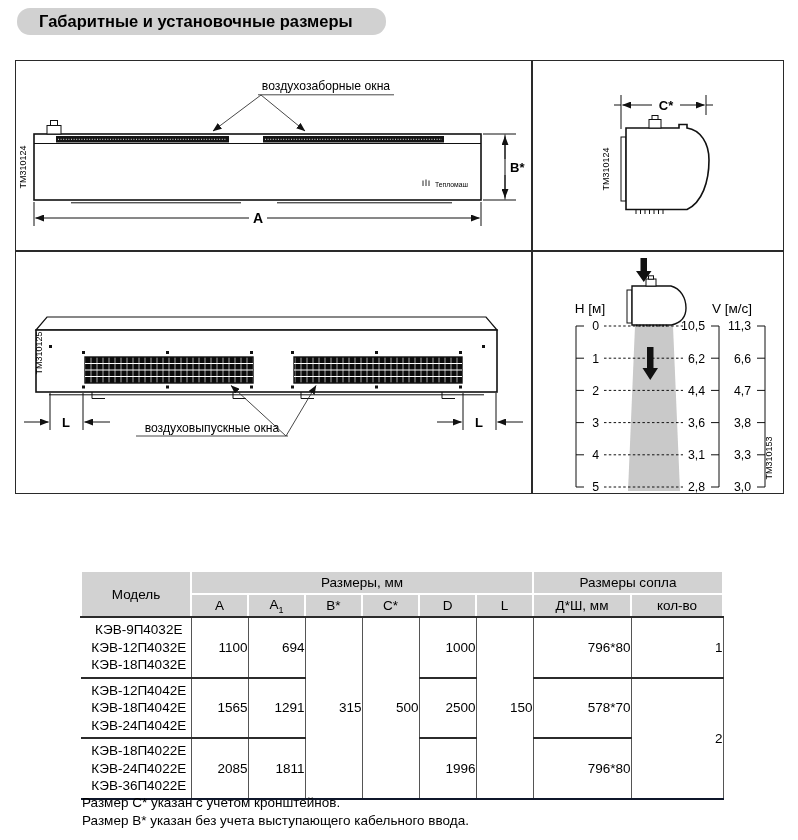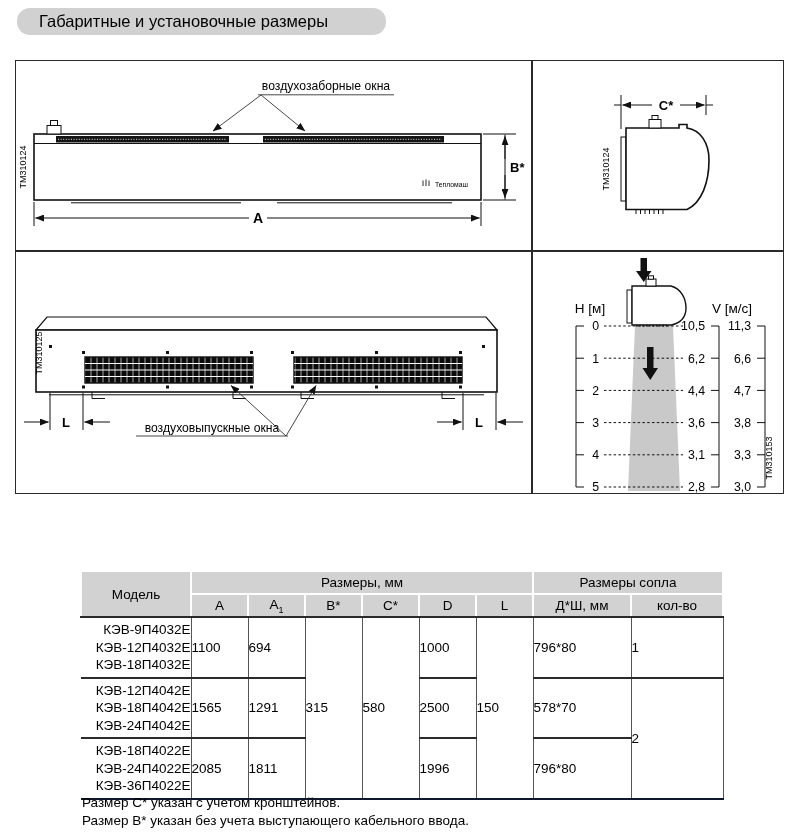--- a/index.html
+++ b/index.html
@@ -1,32 +1,32 @@
 <!DOCTYPE html>
 <html><head>
 <meta charset="utf-8">
 <style>
   html,body{margin:0;padding:0}
   body{width:798px;height:840px;background:#fff;position:relative;
        font-family:"Liberation Sans",sans-serif;color:#000}
   .title{position:absolute;left:17px;top:8px;width:369px;height:27px;background:#d1d1d1;
-         border-radius:13px;font-weight:normal;font-size:16.5px;line-height:27px;
+         border-radius:13px;font-weight:bold;font-size:16.5px;line-height:27px;
          padding-left:22px;box-sizing:border-box}
   .figbox{position:absolute;left:15px;top:60px;width:767px;height:432px;border:1.6px solid #2a2a2a}
   .figbox svg{position:absolute;display:block}
   .div-v{position:absolute;left:515px;top:0;width:2px;height:100%;background:#2a2a2a}
   .div-h{position:absolute;left:0;top:189px;width:100%;height:2px;background:#2a2a2a}
   svg text{font-family:"Liberation Sans",sans-serif;fill:#000}
   .dims-table{position:absolute;left:80px;top:570px;border-collapse:collapse;table-layout:fixed}
   .dims-table th{background:#d2d2d2;font-weight:normal;font-size:13.5px;border:2px solid #fff;
                  padding:0;height:21px}
   .dims-table thead tr.sub th,.dims-table th.modelh{border-bottom:2px solid #2b2b2b}
-  .dims-table td{border:1px solid #555;text-align:left;font-size:13.5px;padding:0;background:#fff}
+  .dims-table td{border:1px solid #555;text-align:right;font-size:13.5px;padding:0;background:#fff}
   .dims-table tbody tr{height:57px}
-  .dims-table td.models{text-align:right;padding:3px 0 3px 6px;border-left:none;line-height:17.5px}
+  .dims-table td.models{text-align:center;padding:3px 0 3px 6px;border-left:none;line-height:17.5px}
   .dims-table tr.grp td{border-top:2px solid #2b2b2b}
   .dims-table td.bb{border-bottom:2px solid #0f172a}
   sub{font-size:9px}
   .notes{position:absolute;left:82px;top:794px;font-size:13.5px;line-height:18px}
 </style>
 </head>
 <body>
 
 <div class="title">Габаритные и установочные размеры</div>
 
@@ -252,21 +252,21 @@
   <tbody>
     <tr>
       <td class="models">
         <div>КЭВ-9П4032Е</div>
         <div>КЭВ-12П4032Е</div>
         <div>КЭВ-18П4032Е</div>
       </td>
       <td>1100</td>
       <td>694</td>
       <td class="bb" rowspan="3">315</td>
-      <td class="bb" rowspan="3">580</td>
+      <td class="bb" rowspan="3">500</td>
       <td>1000</td>
       <td class="bb" rowspan="3">150</td>
       <td>796*80</td>
       <td>1</td>
     </tr>
     <tr class="grp">
       <td class="models">
         <div>КЭВ-12П4042Е</div>
         <div>КЭВ-18П4042Е</div>
         <div>КЭВ-24П4042Е</div>

